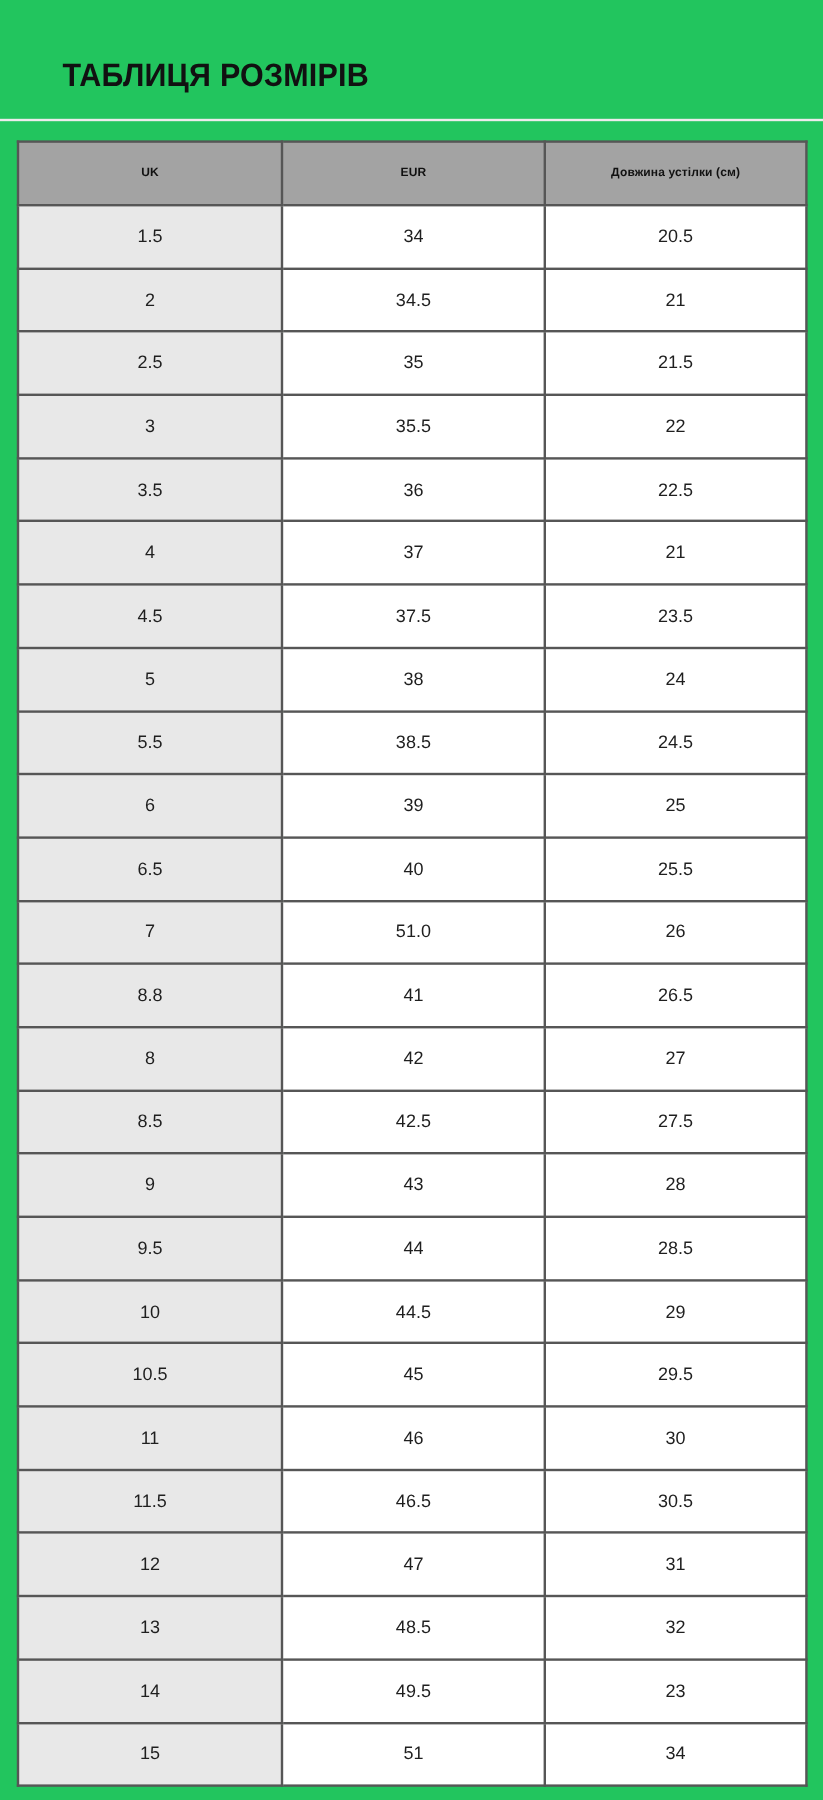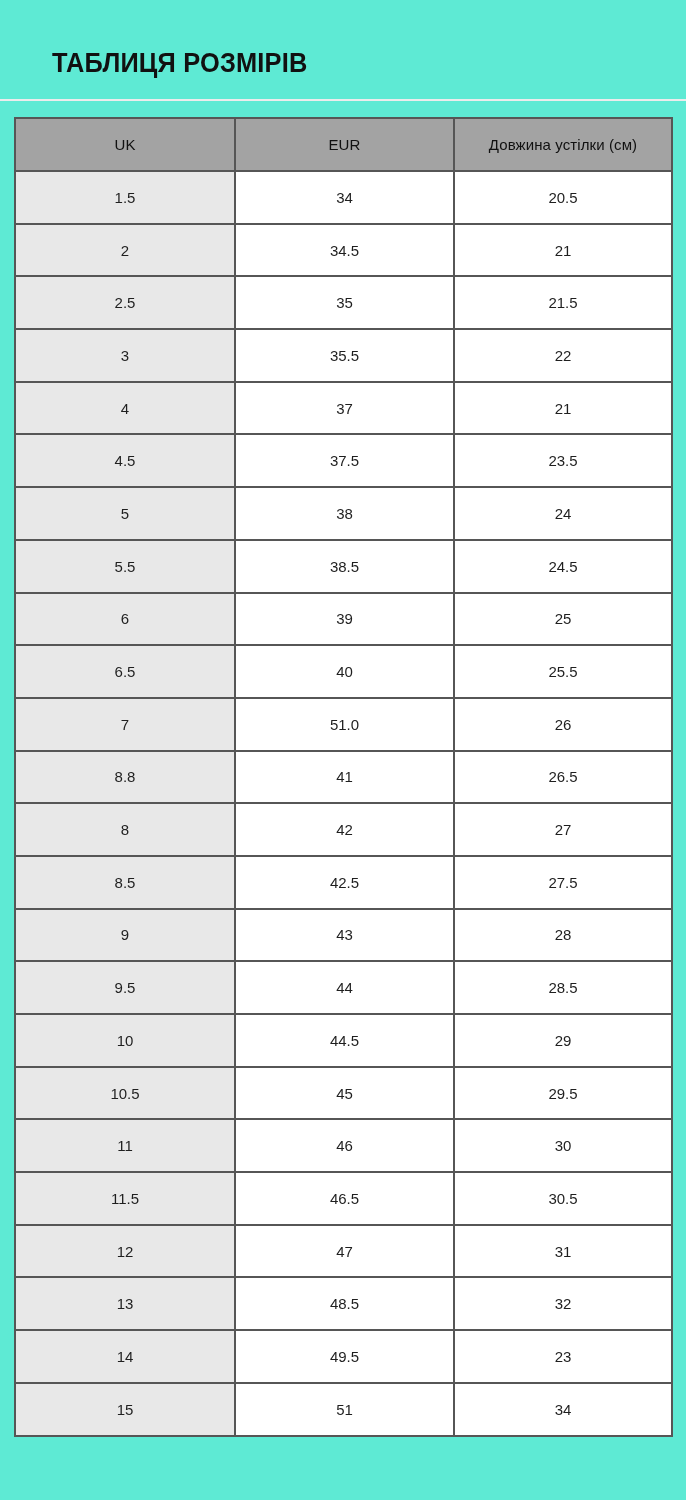--- a/index.html
+++ b/index.html
@@ -12,21 +12,21 @@
     height: 1500px;
     font-family: "Liberation Sans", sans-serif;
     -webkit-font-smoothing: antialiased;
   }
 
   .page {
     position: relative;
     width: 686px;
     height: 1500px;
     overflow: hidden;
-    background: #5eead4;
+    background: #22c55e;
   }
 
   
   .page-title {
     position: absolute;
     left: 52px;
     top: 28px;
     font-size: 27px;
     line-height: 34px;
     font-weight: 700;
@@ -72,22 +72,22 @@
     text-align: center;
     vertical-align: middle;
     padding: 0;
     margin: 0;
   }
 
   table.size-table thead th {
     height: 51px;
     background: #a3a3a3;
     color: #111111;
-    font-size: 15px;
-    font-weight: 400;
+    font-size: 10px;
+    font-weight: 700;
     letter-spacing: 0.1px;
     white-space: nowrap;
   }
 
   table.size-table tbody td {
     height: 50.7px;
     background: #ffffff;
     color: #1f1f1f;
     font-size: 15px;
     font-weight: 400;
@@ -135,20 +135,25 @@
             <td class="first-col">2.5</td>
             <td>35</td>
             <td>21.5</td>
           </tr>
           <tr>
             <td class="first-col">3</td>
             <td>35.5</td>
             <td>22</td>
           </tr>
           <tr>
+            <td class="first-col">3.5</td>
+            <td>36</td>
+            <td>22.5</td>
+          </tr>
+          <tr>
             <td class="first-col">4</td>
             <td>37</td>
             <td>21</td>
           </tr>
           <tr>
             <td class="first-col">4.5</td>
             <td>37.5</td>
             <td>23.5</td>
           </tr>
           <tr>

